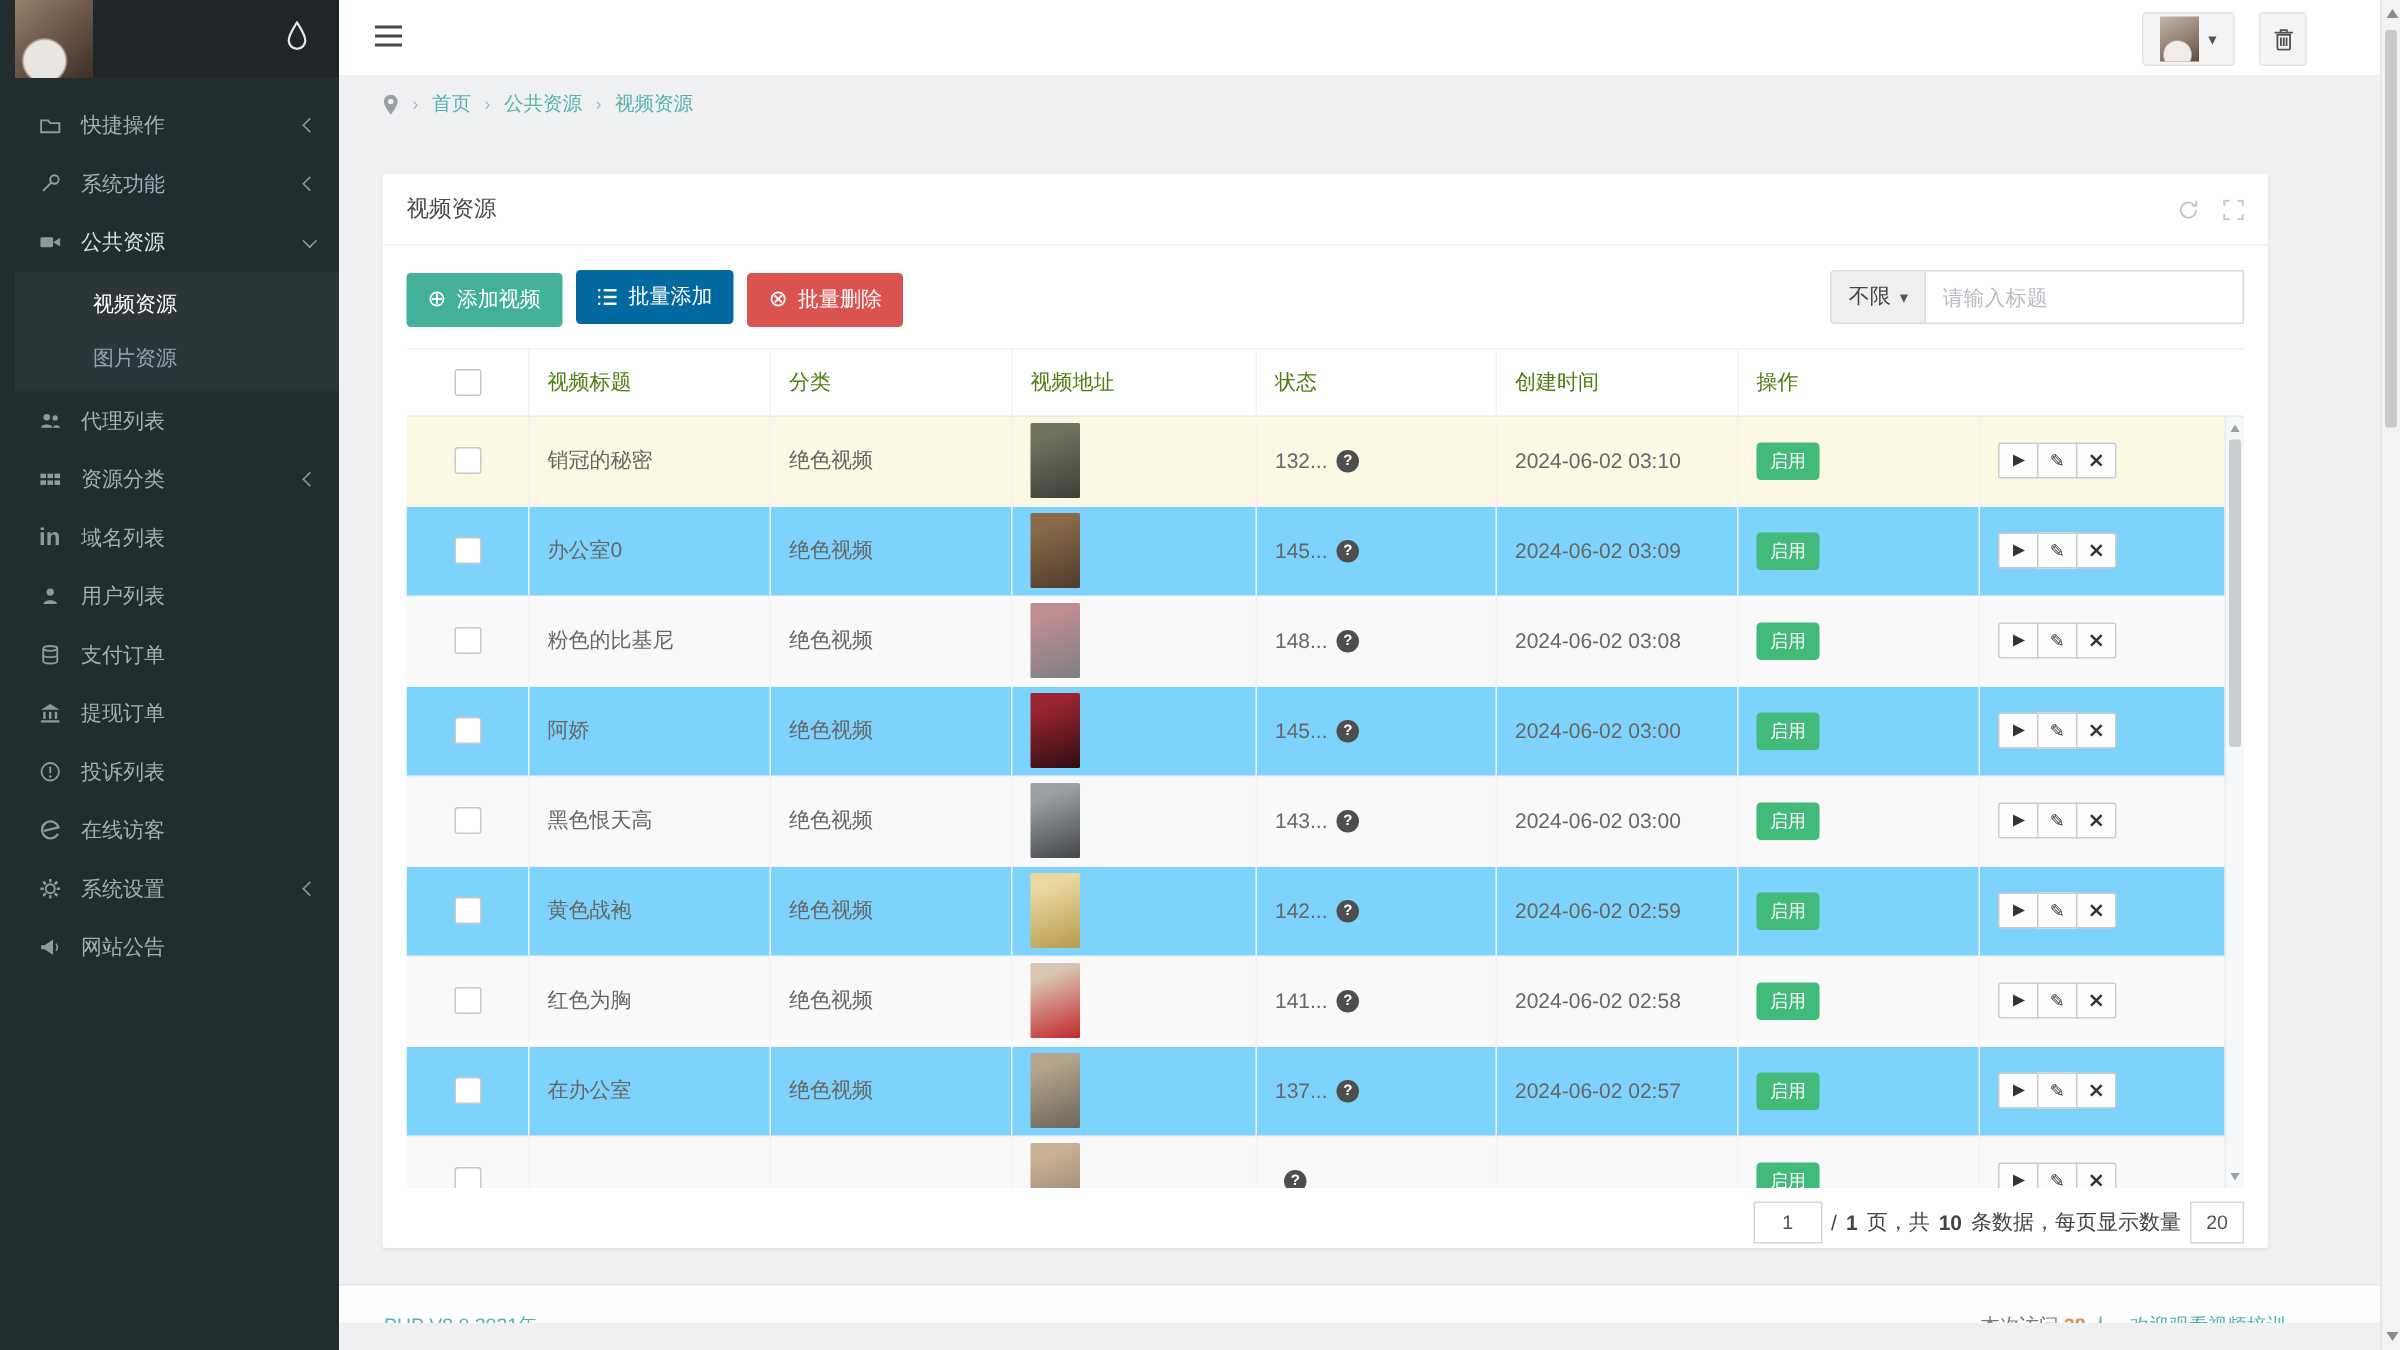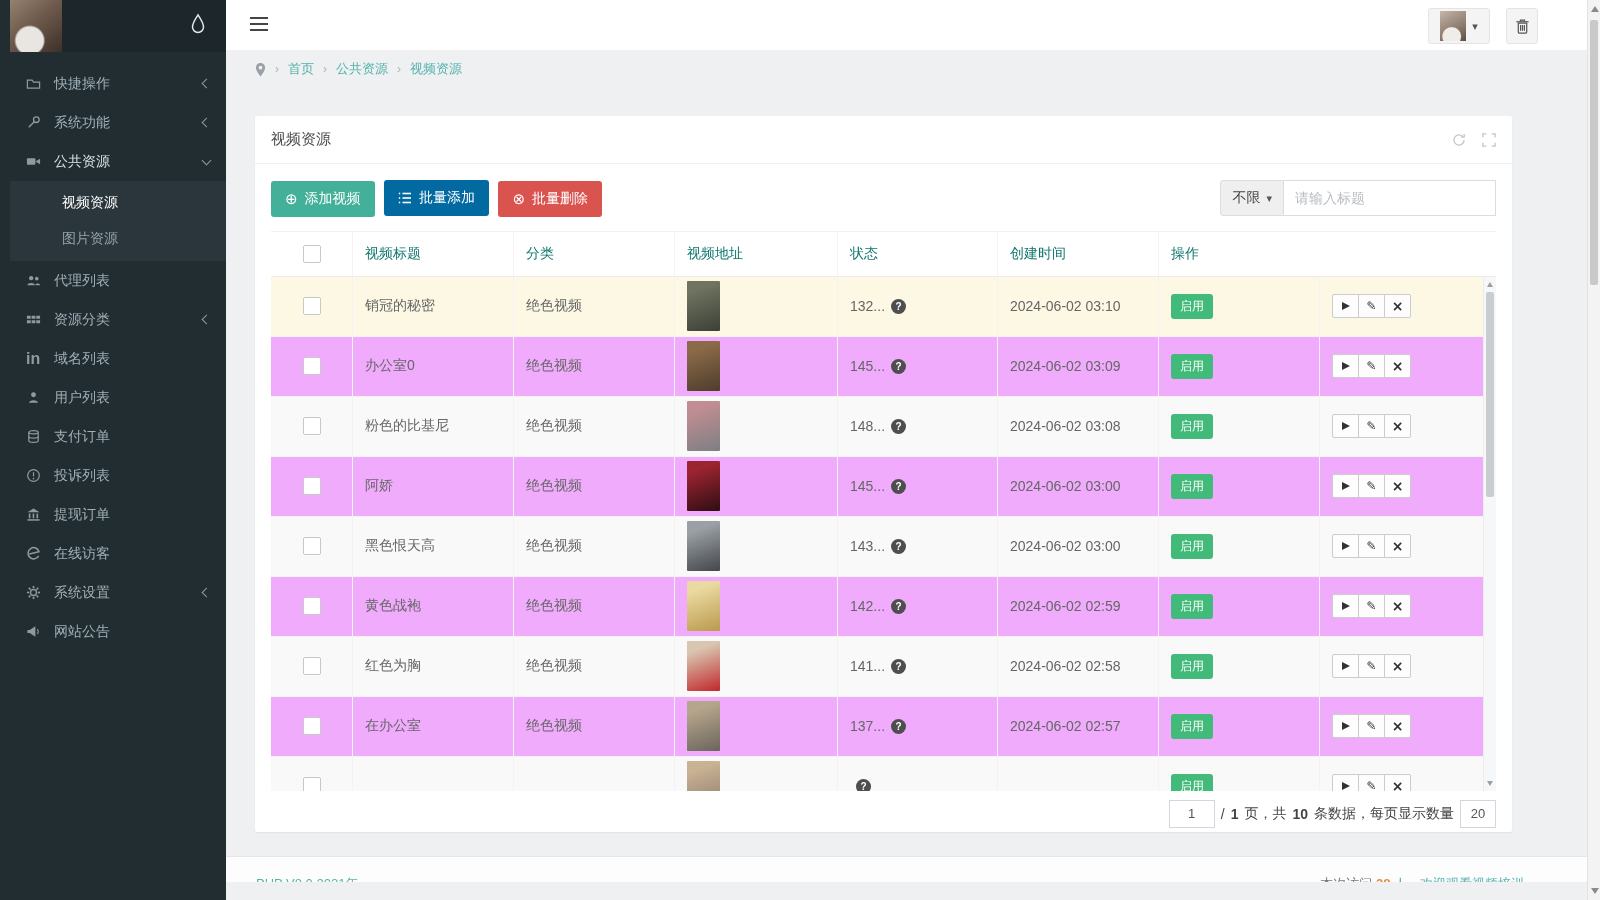--- a/index.html
+++ b/index.html
@@ -62,25 +62,25 @@
   .btn-danger { background:#d9534f; }
   .bi { font-size:15px; line-height:1; }
   .filter-group { display:flex; }
   .filter-btn { height:36px; padding:0 11px; background:#efefef; border:1px solid #dcdcdc; border-radius:3px 0 0 3px;
     font-size:14px; color:#444; display:flex; align-items:center; gap:6px; cursor:pointer; }
   .search-input { width:212px; height:36px; border:1px solid #dcdcdc; border-left:none; padding:0 11px; font-size:14px; color:#555; outline:none; font-family:inherit; }
   .search-input::placeholder { color:#b9bdc1; }
 
   
   .grid-cols { display:grid; grid-template-columns:82px 161px 161px 163px 160px 161px 161px 1fr; }
-  .thead { height:46px; align-items:center; border-top:1px solid #f1f1f1; border-bottom:1px solid #ececec; font-size:14px; color:#0f766e; }
+  .thead { height:46px; align-items:center; border-top:1px solid #f1f1f1; border-bottom:1px solid #ececec; font-size:14px; color:#4d7c0f; }
   .th, .td { padding-left:12px; border-right:1px solid #f3f3f3; height:100%; display:flex; align-items:center; }
   .th:last-child, .td:last-child { border-right:none; }
   .tbody { position:relative; height:514px; overflow:hidden; }
-  .tr { height:60px; align-items:center; border-bottom:1px solid #f3f3f3; background:#f0abfc; }
+  .tr { height:60px; align-items:center; border-bottom:1px solid #f3f3f3; background:#7dd3fc; }
   .tr:nth-child(odd) { background:#f9f9f9; }
   .tr.highlight { background:#fcf8e4; }
   .td { font-size:14px; color:#666; }
   .checkbox { width:18px; height:18px; background:#fff; border:1px solid #c8c8c8; border-radius:2px; margin:0 auto; cursor:pointer; }
   .th-check, .td-check { justify-content:center; padding-left:0; }
   .thumb { width:33px; height:50px; border-radius:1px; display:inline-block; cursor:pointer; }
   .td-addr { gap:6px; }
   .q-icon { width:15px; height:15px; border-radius:50%; background:#4e4e4e; color:#fff; font-size:10px; font-weight:bold;
     display:inline-flex; align-items:center; justify-content:center; cursor:pointer; }
   .badge { background:#42ba79; color:#fff; font-size:12px; padding:4px 9px; border-radius:3px; }
@@ -224,40 +224,40 @@
               <ellipse cx="8" cy="3.5" rx="5" ry="1.7"></ellipse>
               <path d="M3 3.5 v9 c0 2.3 10 2.3 10 0 v-9"></path>
               <path d="M3 8 c0 2.3 10 2.3 10 0"></path>
             </svg>
           </span>
         <span class="mil">支付订单</span>
       </a>
 
       <a class="mi">
         <span class="mic">
-            <svg width="15" height="15" viewBox="0 0 16 16" fill="none" stroke="currentColor" stroke-width="1.3">
-              <circle cx="8" cy="8" r="6.2"></circle>
-              <line x1="8" y1="4.5" x2="8" y2="9"></line>
-              <circle cx="8" cy="11.3" r="0.9" fill="currentColor" stroke="none"></circle>
-            </svg>
-          </span>
-        <span class="mil">投诉列表</span>
-      </a>
-
-      <a class="mi">
-        <span class="mic">
             <svg width="15" height="15" viewBox="0 0 16 16" fill="currentColor">
               <polygon points="8,1.5 14.5,5.5 1.5,5.5"></polygon>
               <rect x="3" y="7" width="1.7" height="5"></rect>
               <rect x="7.1" y="7" width="1.7" height="5"></rect>
               <rect x="11.2" y="7" width="1.7" height="5"></rect>
               <rect x="1.5" y="13" width="13" height="1.6"></rect>
             </svg>
           </span>
         <span class="mil">提现订单</span>
+      </a>
+
+      <a class="mi">
+        <span class="mic">
+            <svg width="15" height="15" viewBox="0 0 16 16" fill="none" stroke="currentColor" stroke-width="1.3">
+              <circle cx="8" cy="8" r="6.2"></circle>
+              <line x1="8" y1="4.5" x2="8" y2="9"></line>
+              <circle cx="8" cy="11.3" r="0.9" fill="currentColor" stroke="none"></circle>
+            </svg>
+          </span>
+        <span class="mil">投诉列表</span>
       </a>
 
       <a class="mi">
         <span class="mic">
             <svg width="15" height="15" viewBox="0 0 16 16" fill="none" stroke="currentColor" stroke-width="1.6">
               <path d="M13.5 10.5 a6 6 0 1 1 .4-4.5 L3.5 8.5"></path>
             </svg>
           </span>
         <span class="mil">在线访客</span>
       </a>

